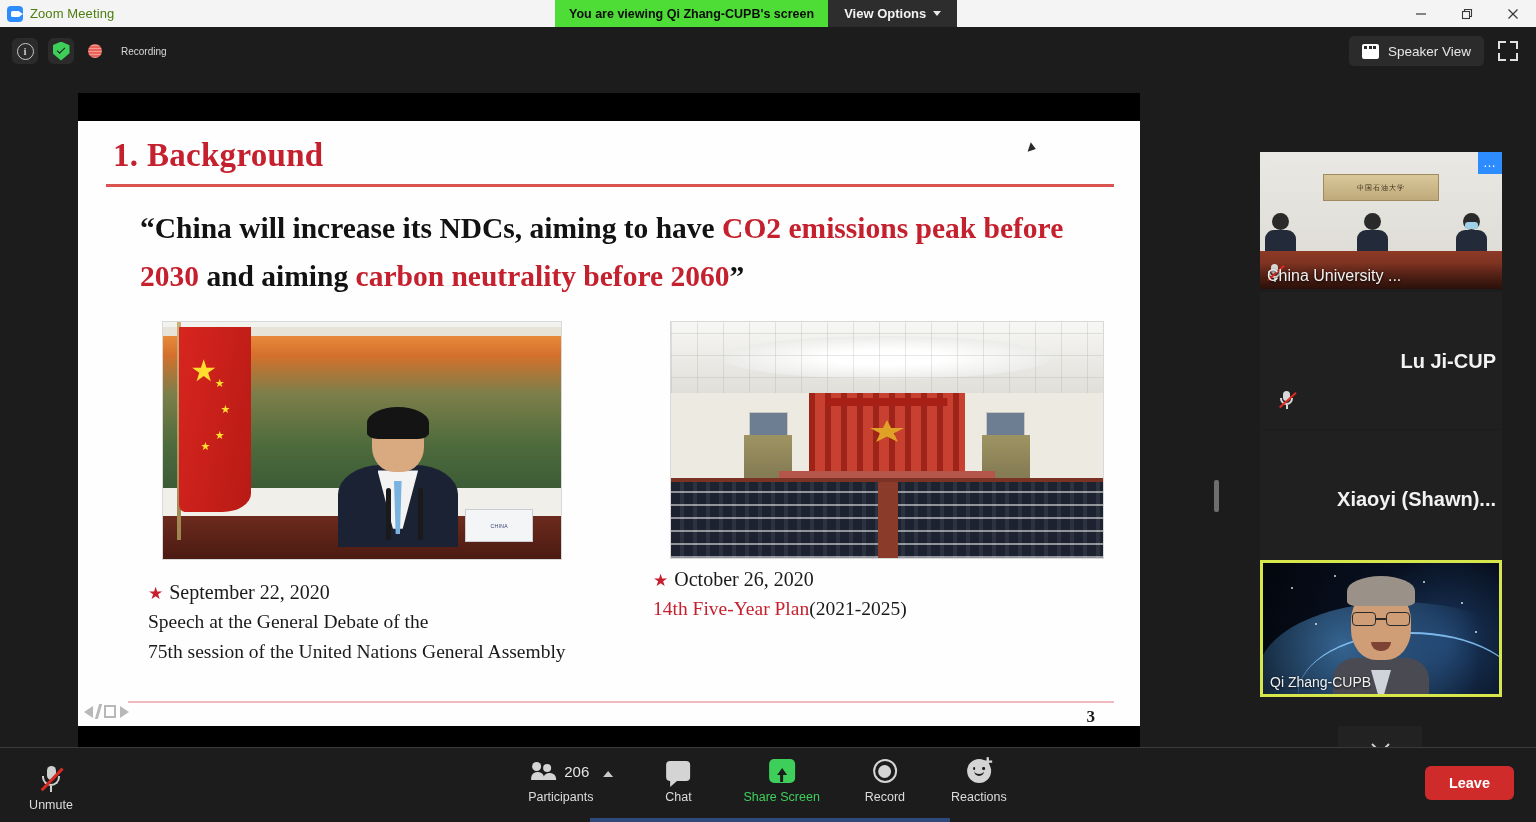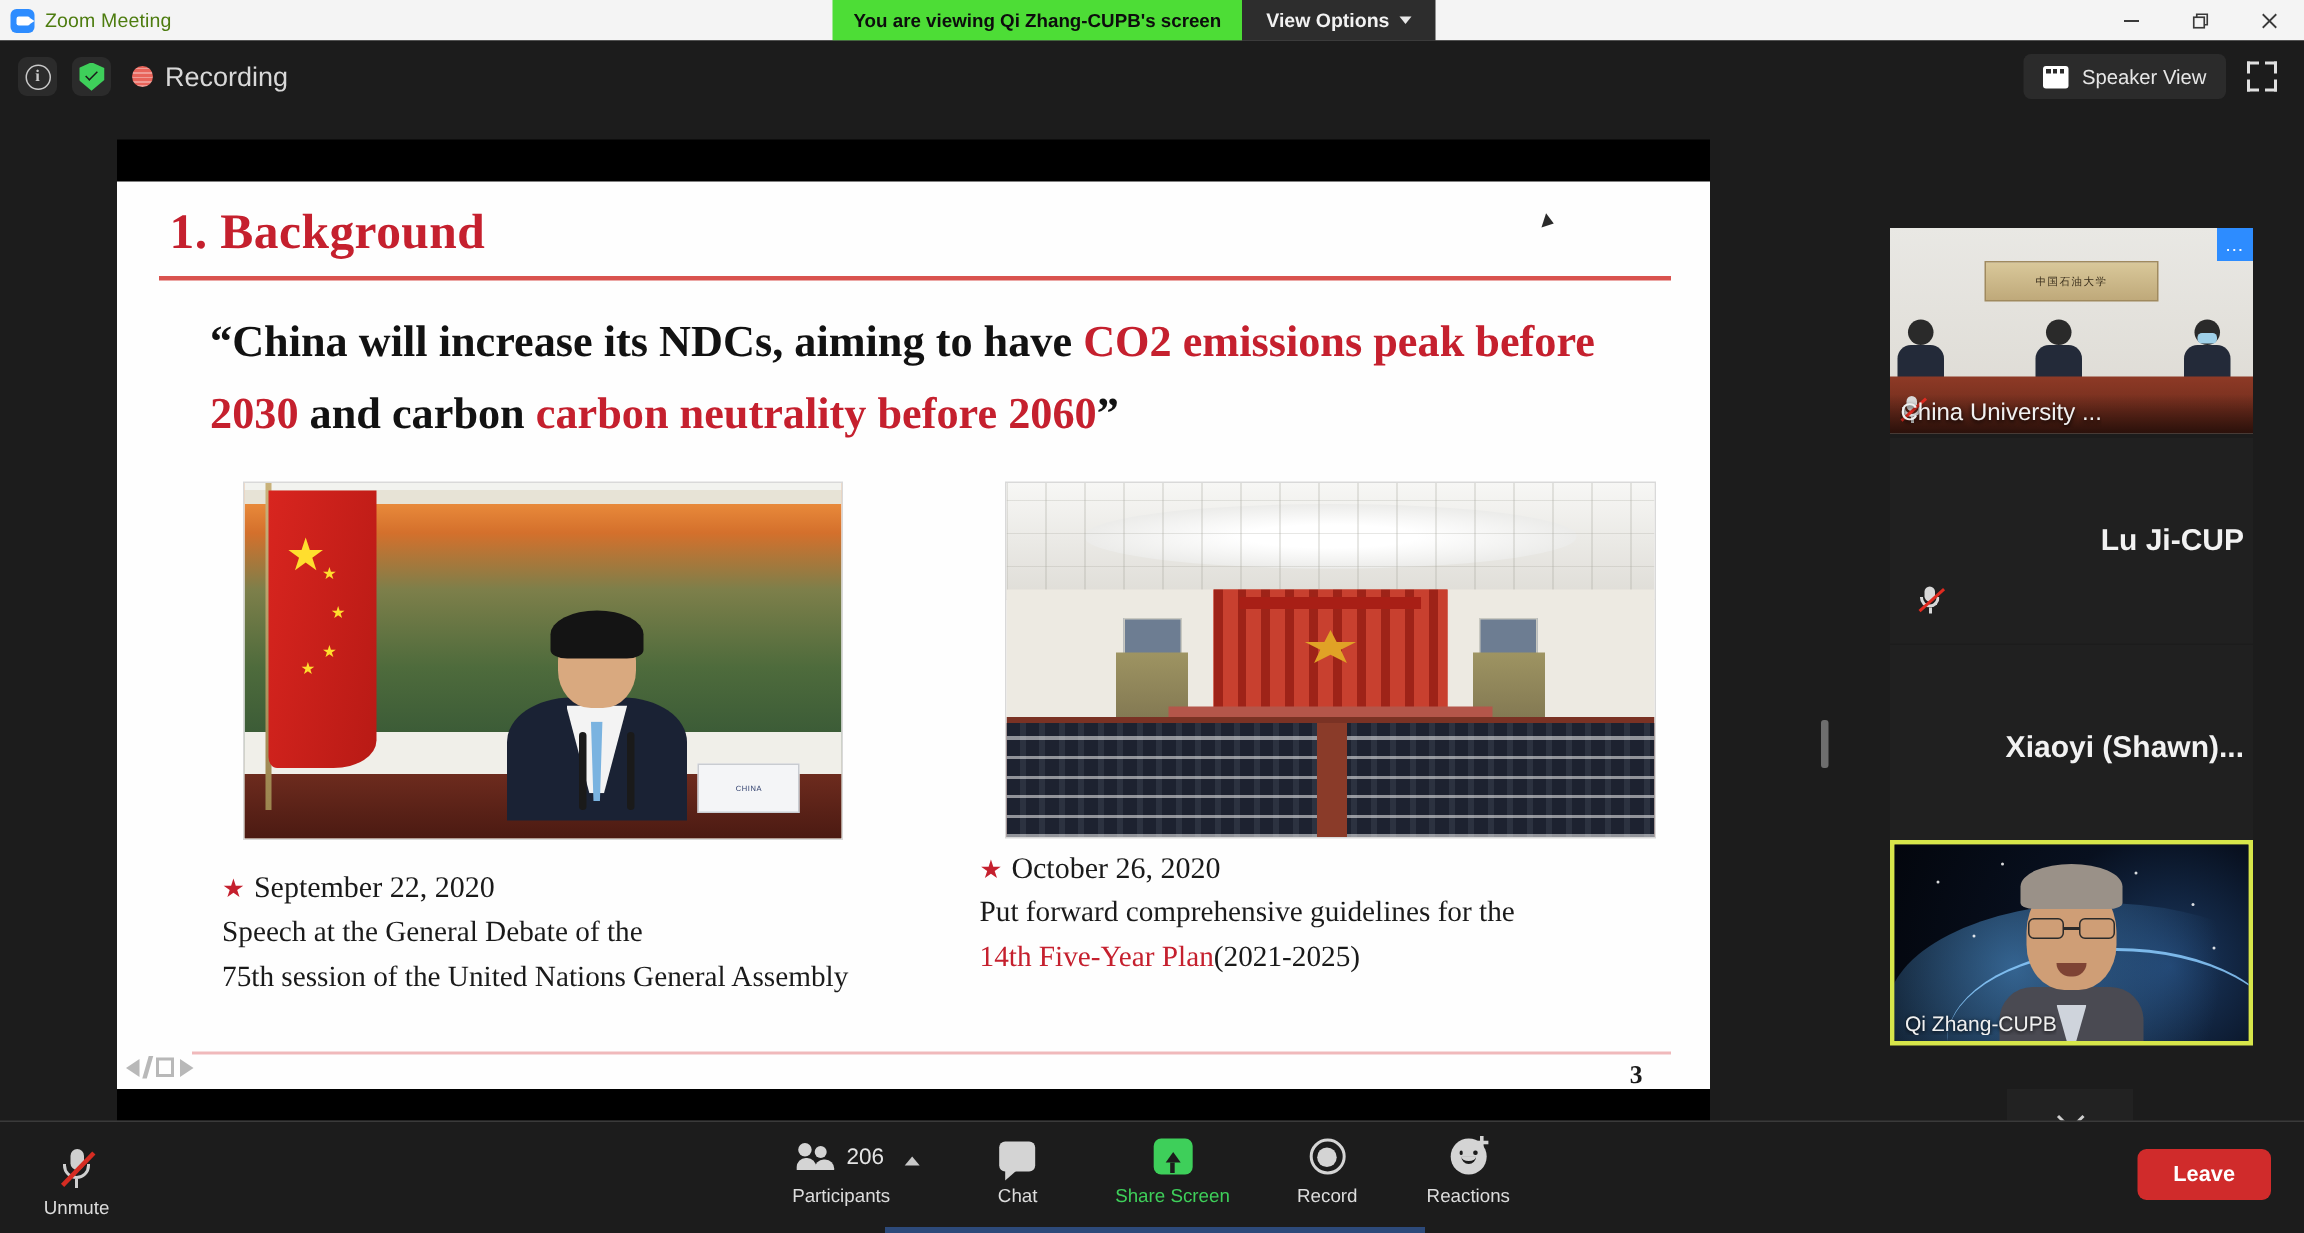--- a/index.html
+++ b/index.html
@@ -59,21 +59,21 @@
     font-family: "Liberation Serif", serif; }
   .shield-ico {
     width: 17px; height: 19px; background: #3ecf5a; display: flex; align-items: center; justify-content: center;
     clip-path: polygon(50% 0%, 100% 20%, 100% 62%, 50% 100%, 0% 62%, 0% 20%);
   }
   .shield-ico .chk { width: 8px; height: 4px; border-left: 1.8px solid #1a1a1a; border-bottom: 1.8px solid #1a1a1a;
     transform: rotate(-45deg) translate(1px,-1px); }
   .rec-wrap { display: flex; align-items: center; gap: 8px; margin-left: 14px; cursor: pointer; }
   .rec-dot { width: 14px; height: 14px; border-radius: 50%; background: #e8645a;
     background-image: repeating-linear-gradient(0deg, rgba(255,255,255,.35) 0 1px, transparent 1px 3px); }
-  .rec-label { color: #d8d8d8; font-size: 18px; }
+  .rec-label { color: #d8d8d8; font-size: 10px; margin-left: 11px; }
   .topbar-right { margin-left: auto; display: flex; align-items: center; gap: 14px; padding-right: 18px; }
   .speaker-view {
     background: #2b2b2b; border-radius: 5px; height: 30px; display: flex; align-items: center;
     gap: 9px; padding: 0 13px; cursor: pointer;
   }
   .sv-ico { width: 17px; height: 15px; background: #fff; border-radius: 2px; position: relative; }
   .sv-ico::before {
     content: ""; position: absolute; top: 2px; left: 2px; width: 13px; height: 3.5px;
     background: repeating-linear-gradient(90deg, #2b2b2b 0 3px, #fff 3px 4.5px);
   }
@@ -409,21 +409,21 @@
   </div>
 
   <div class="share-area">
     <div class="share-frame">
       <div class="slide">
 
         <div class="slide-title">1. Background</div>
         <div class="title-rule"></div>
 
         <div class="quote">
-          <span>“</span><span>China will increase its NDCs, aiming to have </span><span class="hl">CO2 emissions peak before 2030</span><span> and carbon </span><span class="hl">carbon neutrality before 2060</span><span>”</span>
+          <span>“</span><span>China will increase its NDCs, aiming to have </span><span class="hl">CO2 emissions peak before 2030</span><span> and aiming </span><span class="hl">carbon neutrality before 2060</span><span>”</span>
         </div>
 
         <div class="imgs">
 
           <div class="photo left">
             <div class="xi-bg"></div>
             <div class="xi-wall"></div>
             <div class="xi-desk"></div>
             <div class="xi-pole"></div>
             <div class="xi-flag">
@@ -475,21 +475,20 @@
             <div class="dateline">
               <span class="star">★</span><span>September 22, 2020</span>
             </div>
             <div>Speech at the General Debate of the</div>
             <div>75th session of the United Nations General Assembly</div>
           </div>
           <div class="cap right">
             <div class="dateline">
               <span class="star">★</span><span>October 26, 2020</span>
             </div>
-            <div>Put forward comprehensive guidelines for the</div>
             <div>
               <span class="hl">14th Five-Year Plan</span><span>(2021-2025)</span>
             </div>
           </div>
         </div>
 
         <div class="slide-rule-bot"></div>
         <div class="slide-num">3</div>
 
         <div class="ppt-nav">

